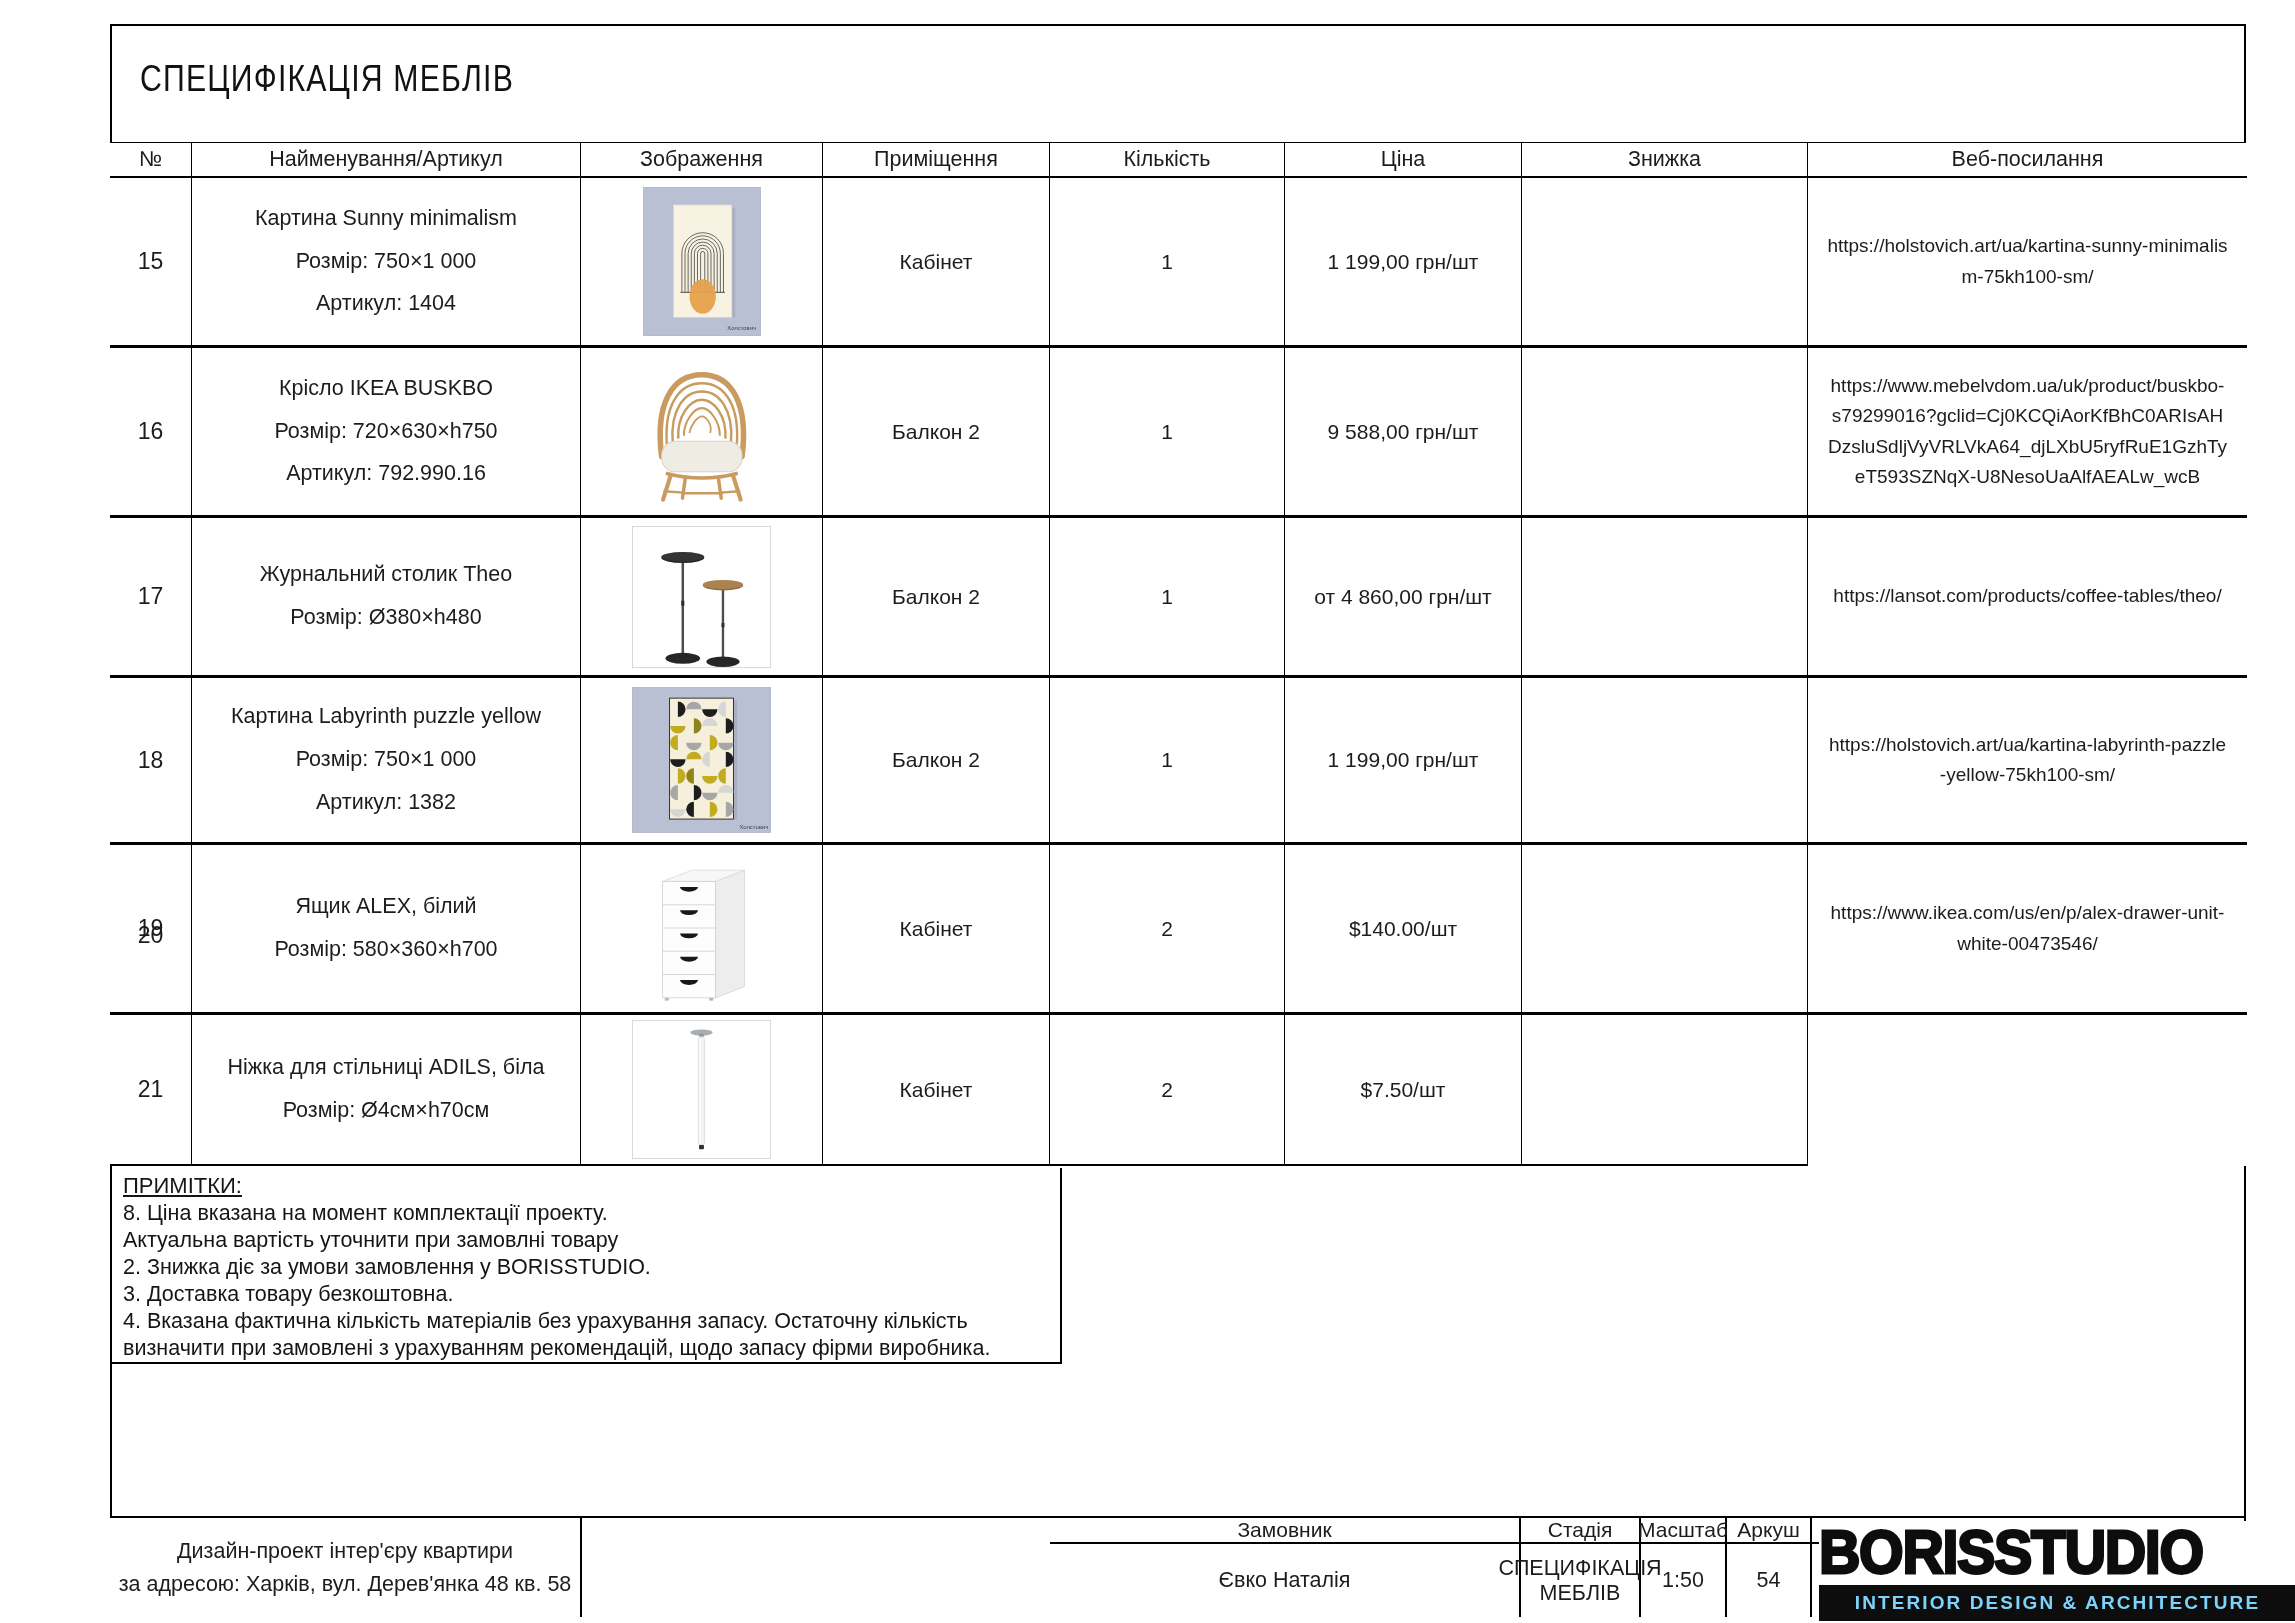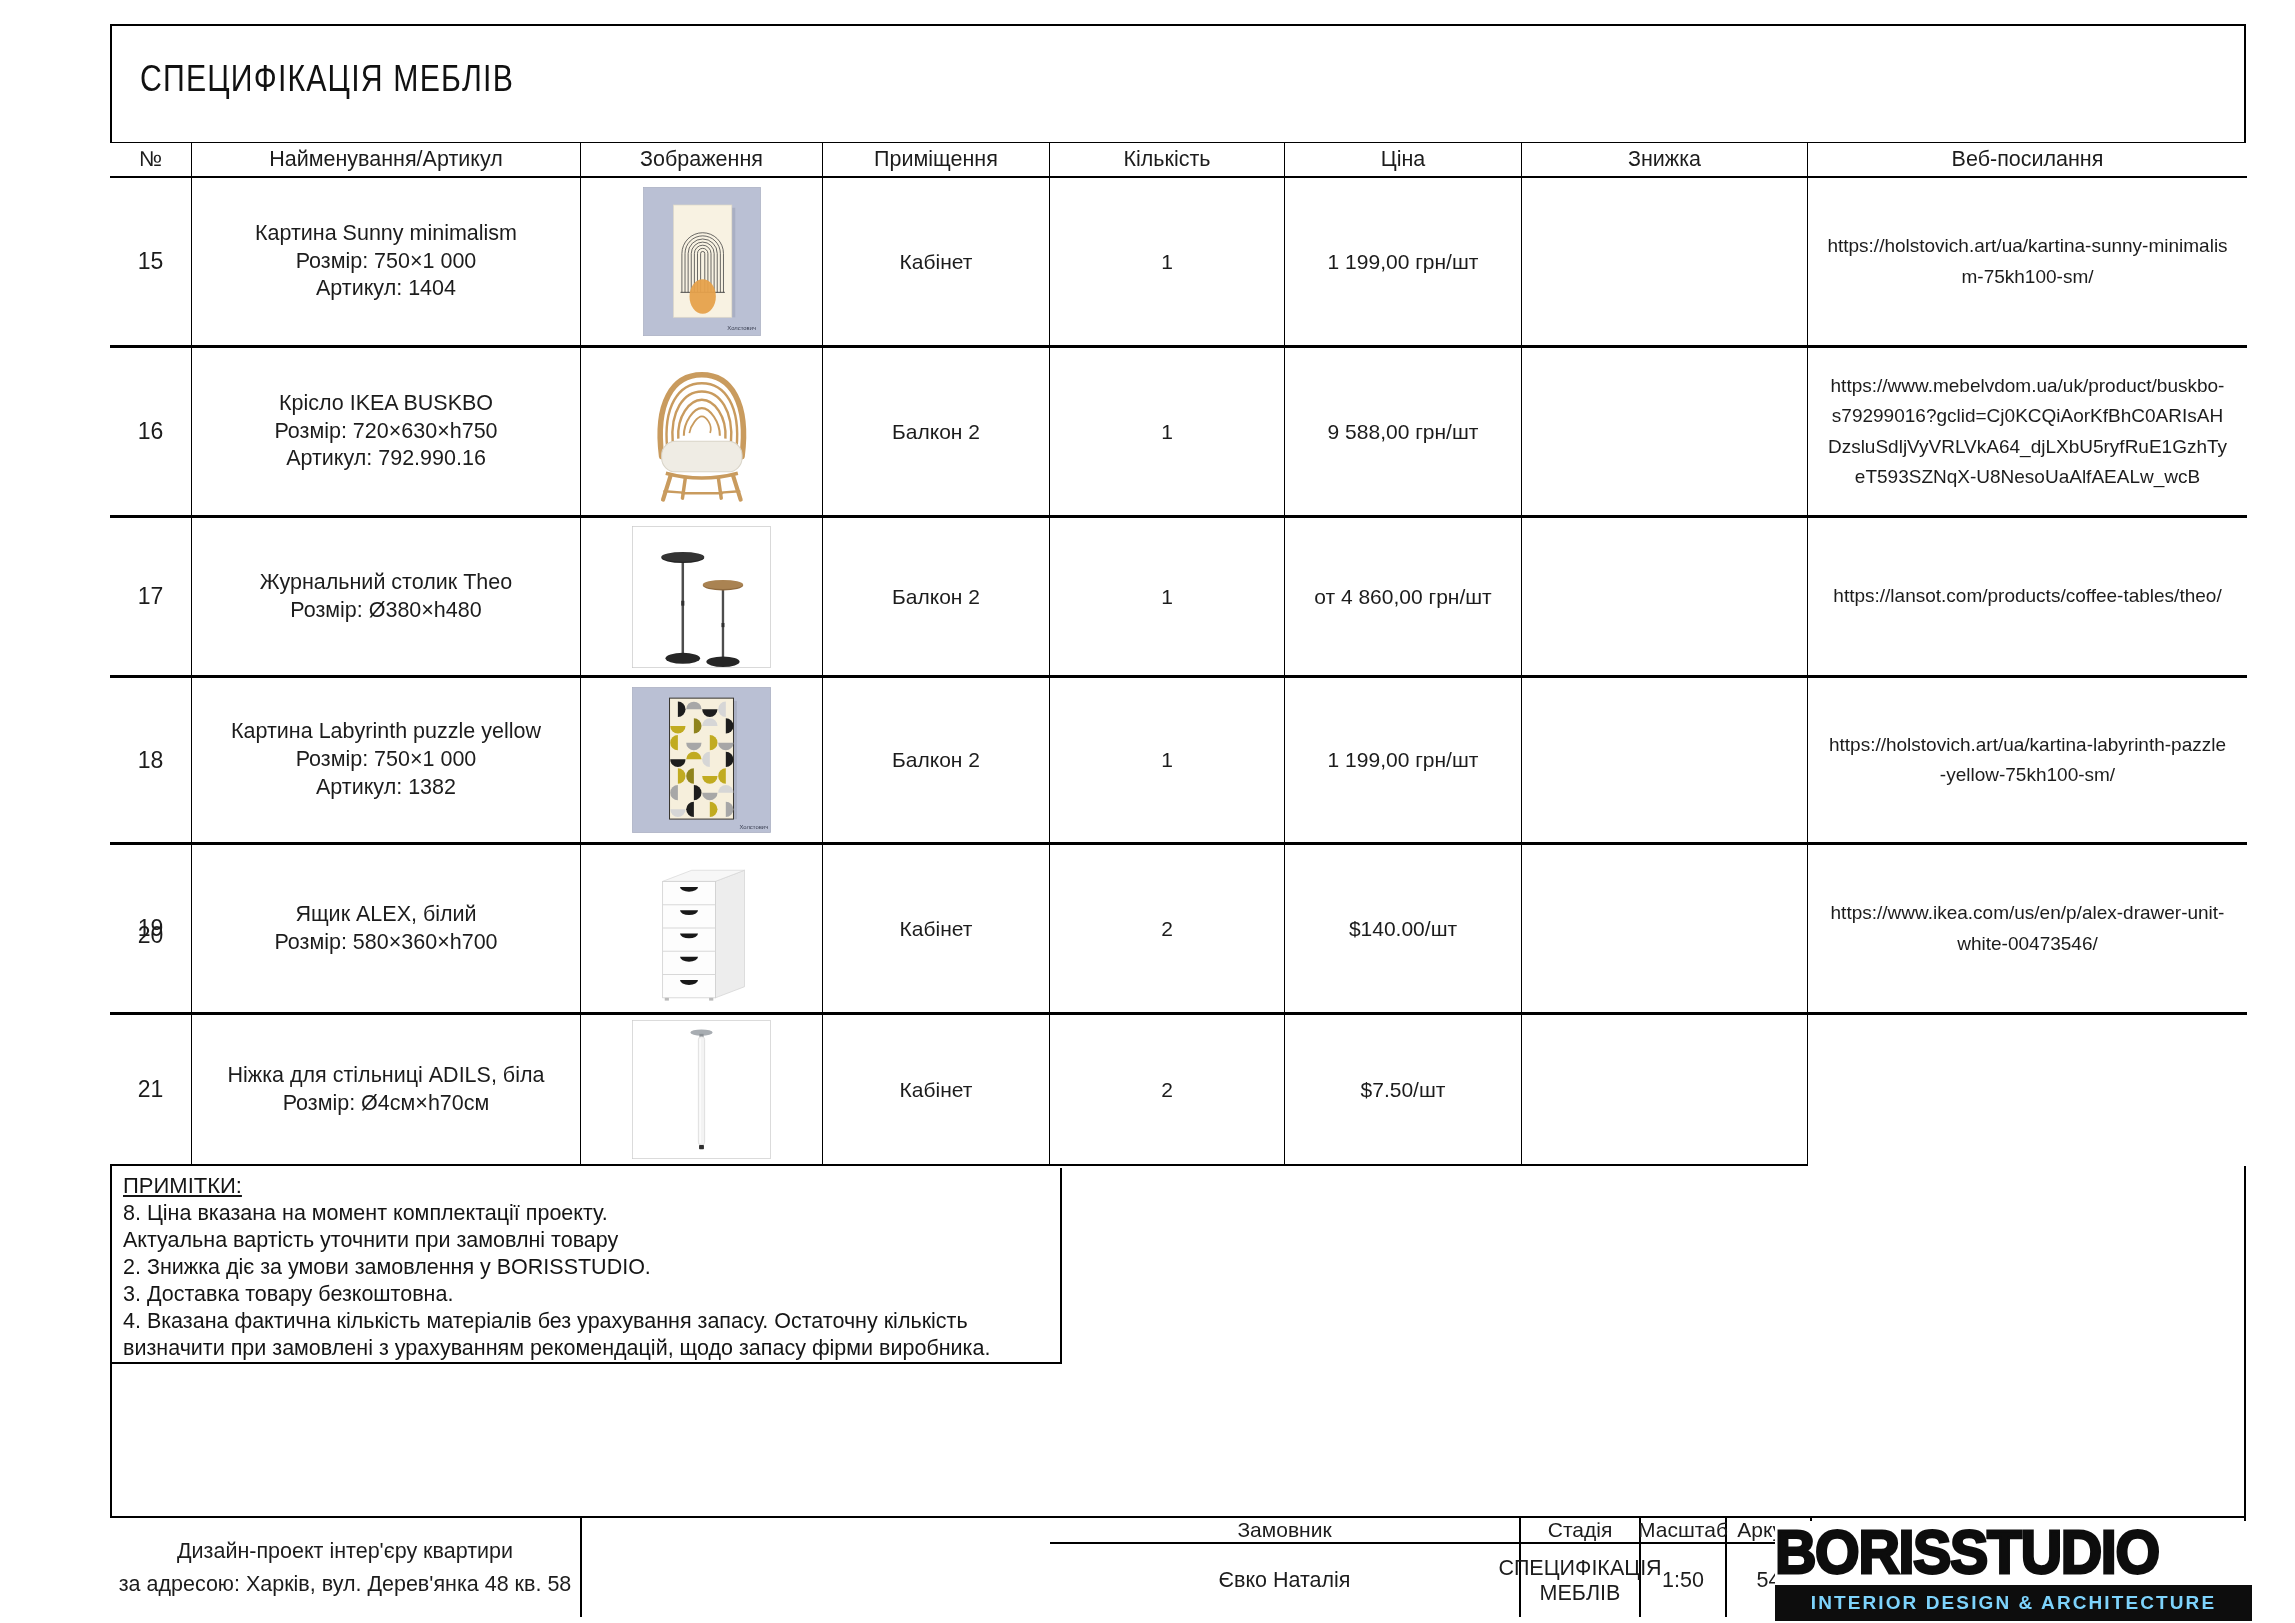--- a/index.html
+++ b/index.html
@@ -15,21 +15,21 @@
       display:grid;
       grid-template-columns:82px 389px 242px 227px 235px 237px 286px 439px;
       grid-template-rows:35px 170px 170px 160px 167px 170px 151px;
       border-top:1.4px solid #000;box-sizing:border-box;background:#fff;}
   .c{border-right:1.4px solid #000;border-bottom:3.5px solid #000;box-sizing:border-box;
      display:flex;flex-direction:column;align-items:center;justify-content:center;
      text-align:center;font-size:21px;line-height:1.3;position:relative;overflow:hidden;}
   .c.lastcol{border-right:none;}
   .c.hdr{border-bottom:2.8px solid #000;font-size:21.5px;flex-direction:row;}
   .c.lastrow{border-bottom:2.8px solid #000;}
-  .namecell{gap:0;font-size:21.5px;padding:0 9.7px;}
+  .namecell{gap:15px;font-size:21.5px;padding:0 9.7px;}
   .nl:empty{display:none;}
   .numcell{font-size:23px;}
   .numwrap{position:relative;display:inline-block;line-height:1;}
   .num2{position:absolute;left:0;top:0;width:100%;text-align:right;margin-top:7px;}
   .num2:empty{display:none;}
   .linkcell{font-size:19px;line-height:1.6;padding:0 18px;word-break:break-all;display:block;
             display:flex;}
   .linktext{word-break:break-all;}
   .photocell{padding:2.8px;}
 
@@ -47,21 +47,21 @@
       grid-template-rows:26px 73px;
       border-top:2.1px solid #000;box-sizing:border-box;background:#fff;}
   .f{border-right:2.1px solid #000;box-sizing:border-box;display:flex;align-items:center;
      justify-content:center;text-align:center;}
   .f.lbl{border-bottom:2.8px solid #000;font-size:21px;}
   .f.val{font-size:21.5px;}
   .f.span2{grid-row:1 / 3;}
   .f.nob{border-right:none;}
   .project-cell{flex-direction:column;font-size:21.5px;line-height:1.5;}
 
-  .logo{position:absolute;left:1775px;top:1521px;width:477px;background:#fff;z-index:5;}
+  .logo{position:absolute;left:1819px;top:1521px;width:477px;background:#fff;z-index:5;}
   .logo-word{font-size:61px;font-weight:700;color:#0d0d0d;line-height:1.02;letter-spacing:-1.4px;
              white-space:nowrap;-webkit-text-stroke:2.8px #0d0d0d;transform:scaleX(.94);
              transform-origin:left center;}
   .logo-bar{margin-top:2.1px;background:#0d0d0d;color:#7dd3fc;text-align:center;
             font-size:19px;font-weight:700;letter-spacing:2.1px;padding:6.2px 0 7px;}
 </style>
 </head>
 <body>
 
 <div class="page">

